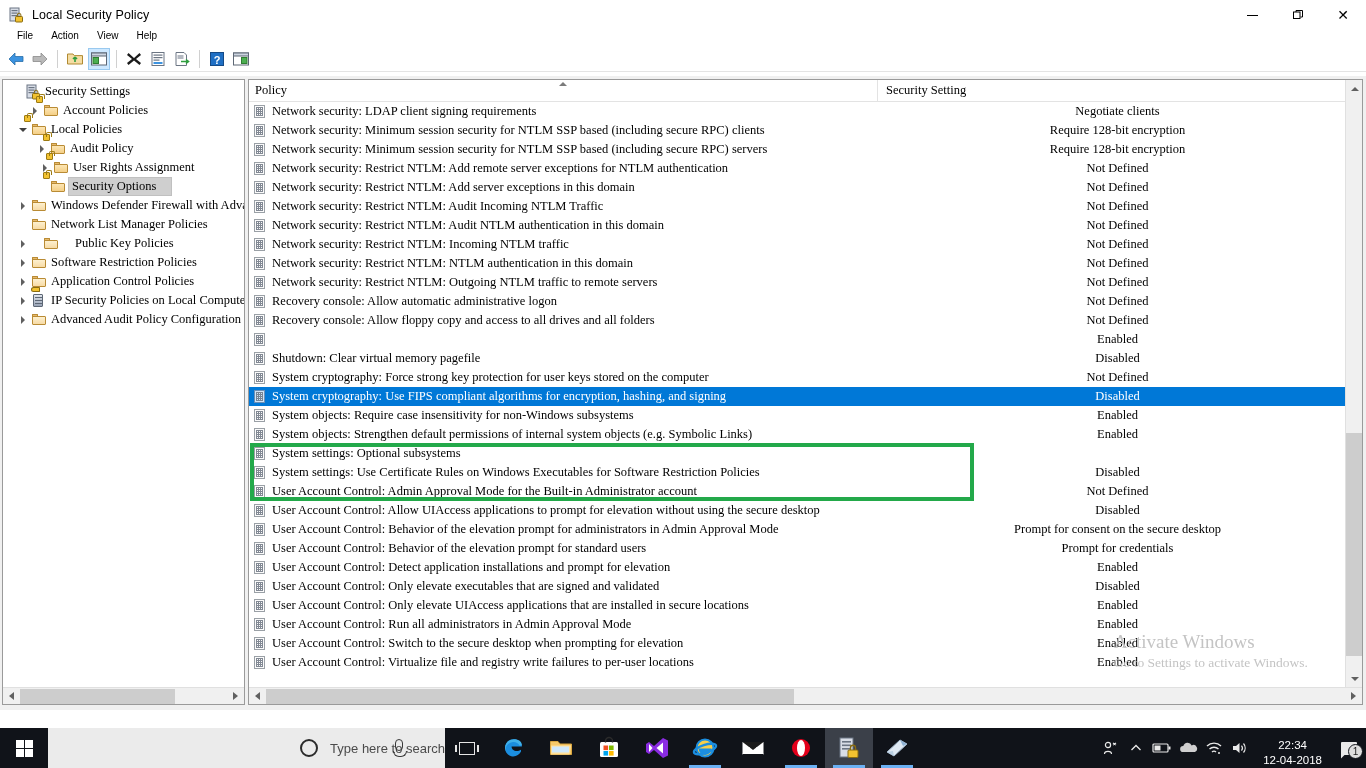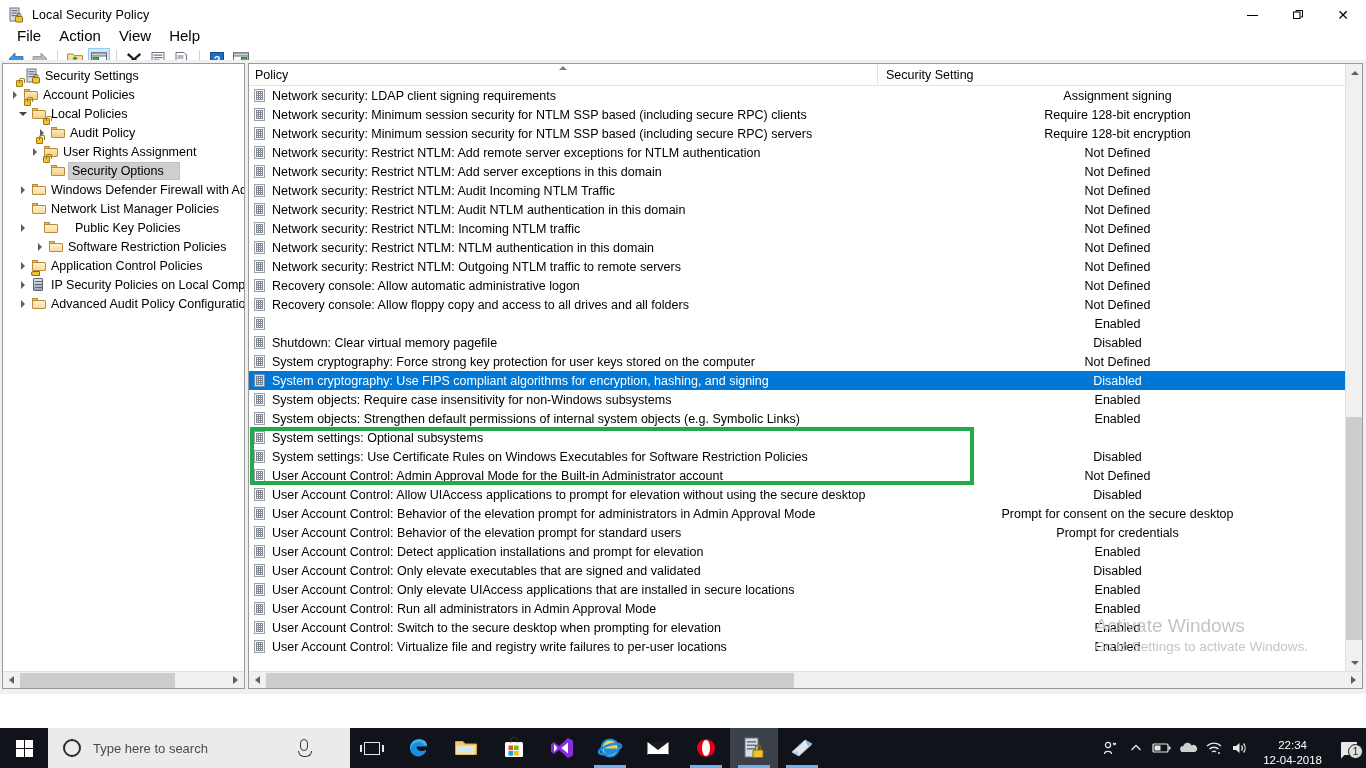--- a/index.html
+++ b/index.html
@@ -30,40 +30,41 @@
   .win-btn.close-btn { width: 46px; }
   .glyph-min { display:block; width: 11px; height: 1px; background: #000; }
   .glyph-close { font-size: 14px; line-height: 1; font-family: "DejaVu Sans", sans-serif; }
 
   
   .menubar {
     position: absolute; left: 0; top: 24px; width: 1366px; height: 22px;
     background: #ffffff; display: flex; align-items: center; padding-left: 8px;
   }
   .menu-item {
-    font-size: 15px; color: #000; padding: 2px 9px; cursor: default;
+    font-size: 10px; color: #000; padding: 2px 9px; cursor: default;
   }
 
   
   .toolbar {
     position: absolute; left: 0; top: 46px; width: 1366px; height: 26px;
     background: #ffffff; display: flex; align-items: center; padding-left: 4px;
     border-bottom: 1px solid #e4e4e4;
   }
   .tb-btn {
     width: 22px; height: 22px; margin: 0 1px;
     display: flex; align-items: center; justify-content: center; position: relative;
   }
   .tb-btn.pressed { background: #cde8ff; border: 1px solid #99c9ef; }
   .tb-sep { width: 1px; height: 18px; background: #d0d0d0; margin: 0 5px; }
 
   
   .content {
-    position: absolute; left: 0; top: 60px; width: 1366px; height: 634px;
+    position: absolute; left: 0; top: 76px; width: 1366px; height: 634px;
     background: #f0f0f0;
+    font-family: Liberation Serif, serif;
   }
   .tree-pane {
     position: absolute; left: 2px; top: 3px; width: 243px; height: 626px;
     background: #ffffff; border: 1px solid #9a9a9a; overflow: hidden;
   }
   .tree-inner { position: absolute; left:0; top: 2px; width: 260px; }
   .tree-row {
     height: 19px; display: flex; align-items: center; white-space: nowrap;
     font-size: 12.5px; color: #000; padding-right: 4px;
   }
@@ -231,22 +232,23 @@
   .start-btn { width: 48px; height: 40px; display: flex; align-items: center; justify-content: center; }
   .win-logo {
     width: 17px; height: 17px;
     background:
       linear-gradient(#fff,#fff) 0 0/8px 8px no-repeat,
       linear-gradient(#fff,#fff) 9px 0/8px 8px no-repeat,
       linear-gradient(#fff,#fff) 0 9px/8px 8px no-repeat,
       linear-gradient(#fff,#fff) 9px 9px/8px 8px no-repeat;
   }
   .search-box {
-    width: 302px; height: 40px; background: #ebebeb; display: flex; align-items: center;
+    width: 397px; height: 40px; background: #ebebeb; display: flex; align-items: center;
     position: relative;
+    justify-content: flex-end;
   }
   .search-ring {
     width: 18px; height: 18px; border: 2px solid #2b2b2b; border-radius: 50%; margin-left: 15px;
   }
   .search-text { font-size: 13px; color: #4b4b4b; margin-left: 12px; }
   .mic-ico { position: absolute; right: 42px; top: 11px; width: 8px; height: 12px;
     border: 1.5px solid #3a3a3a; border-radius: 4px; }
   .mic-ico::after { content:""; position:absolute; left:-3px; top:11px; width:12px; height:5px;
     border: 1.5px solid #3a3a3a; border-top:0; border-radius: 0 0 6px 6px;}
   .tv-btn { width: 44px; height: 40px; display:flex; align-items:center; justify-content:center; }
@@ -394,21 +396,21 @@
               <rect x="3.5" y="3" width="6" height="1.2" fill="#6b7583"></rect>
               <rect x="3.5" y="5.5" width="6" height="1.2" fill="#6b7583"></rect>
               <rect x="3.5" y="8" width="6" height="1.2" fill="#6b7583"></rect>
               <rect x="7.5" y="9.5" width="7" height="5.5" rx="0.8" fill="#f2c230" stroke="#8a6c10"></rect>
               <path d="M9.3 9.5 V8 a1.8 1.8 0 0 1 3.6 0 V9.5" fill="none" stroke="#8a6c10" stroke-width="1"></path>
             </svg>
           </span>
           <span class="tlabel">Security Settings</span>
         </div>
 
-        <div class="tree-row" style="padding-left:4px;">
+        <div class="tree-row" style="padding-left:24px;">
           <span class="tw">
               <span class="chev"></span>
             </span>
           <span class="ticon">
             <span class="ico-folder"><span class="tab"></span><span class="body"></span><span class="ico-lock"></span></span>
           </span>
           <span class="tlabel">Account Policies</span>
         </div>
 
         <div class="tree-row" style="padding-left:12px;">
@@ -424,21 +426,21 @@
         <div class="tree-row" style="padding-left:31px;">
           <span class="tw">
               <span class="chev"></span>
             </span>
           <span class="ticon">
             <span class="ico-folder"><span class="tab"></span><span class="body"></span><span class="ico-lock"></span></span>
           </span>
           <span class="tlabel">Audit Policy</span>
         </div>
 
-        <div class="tree-row" style="padding-left:24px;">
+        <div class="tree-row" style="padding-left:34px;">
           <span class="tw">
               <span class="chev"></span>
             </span>
           <span class="ticon">
             <span class="ico-folder"><span class="tab"></span><span class="body"></span><span class="ico-lock"></span></span>
           </span>
           <span class="tlabel">User Rights Assignment</span>
         </div>
 
         <div class="tree-row selected" style="padding-left:31px;">
@@ -470,55 +472,55 @@
         <div class="tree-row" style="padding-left:12px;gap:12px;">
           <span class="tw">
               <span class="chev"></span>
             </span>
           <span class="ticon">
             <span class="ico-folder plain"><span class="tab"></span><span class="body"></span></span>
           </span>
           <span class="tlabel">Public Key Policies</span>
         </div>
 
-        <div class="tree-row" style="padding-left:29px;">
-          <span class="tw">
-              <span class="chev"></span>
-            </span>
-          <span class="ticon">
-            <span class="ico-folder plain"><span class="tab"></span><span class="body"></span></span>
-          </span>
-          <span class="tlabel">Software Restriction Policies</span>
-        </div>
-
         <div class="tree-row" style="padding-left:12px;">
           <span class="tw">
               <span class="chev"></span>
             </span>
           <span class="ticon">
             <span class="ico-folder plain"><span class="tab"></span><span class="body"></span></span>
           </span>
-          <span class="tlabel">Application Control Policies</span>
+          <span class="tlabel">Software Restriction Policies</span>
         </div>
 
         <div class="tree-row" style="padding-left:12px;">
           <span class="tw">
               <span class="chev"></span>
             </span>
           <span class="ticon">
-            <span class="ico-server"><span class="srv"></span><span class="ico-ipsec"><span class="key"></span></span></span>
-          </span>
-          <span class="tlabel">IP Security Policies on Local Compute</span>
+            <span class="ico-folder plain"><span class="tab"></span><span class="body"></span></span>
+          </span>
+          <span class="tlabel">Application Control Policies</span>
         </div>
 
         <div class="tree-row" style="padding-left:12px;">
           <span class="tw">
               <span class="chev"></span>
             </span>
           <span class="ticon">
+            <span class="ico-server"><span class="srv"></span><span class="ico-ipsec"><span class="key"></span></span></span>
+          </span>
+          <span class="tlabel">IP Security Policies on Local Compute</span>
+        </div>
+
+        <div class="tree-row" style="padding-left:12px;">
+          <span class="tw">
+              <span class="chev"></span>
+            </span>
+          <span class="ticon">
             <span class="ico-folder plain"><span class="tab"></span><span class="body"></span></span>
           </span>
           <span class="tlabel">Advanced Audit Policy Configuration</span>
         </div>
 
       </div>
 
       <div class="tree-hscroll">
         <div class="hs-btn">
             <span class="arrow-left"></span>
@@ -548,21 +550,21 @@
 
       <div class="rows" id="rows">
           <div class="lrow">
             <div class="pcell">
               <span class="pol-icon">
                 <span class="sheet"></span>
                 <span class="dots"></span>
               </span>
               <span>Network security: LDAP client signing requirements</span>
             </div>
-            <div class="scell">Assignment signing</div>
+            <div class="scell">Negotiate clients</div>
           </div>
           <div class="lrow">
             <div class="pcell">
               <span class="pol-icon">
                 <span class="sheet"></span>
                 <span class="dots"></span>
               </span>
               <span>Network security: Minimum session security for NTLM SSP based (including secure RPC) clients</span>
             </div>
             <div class="scell">Require 128-bit encryption</div>

